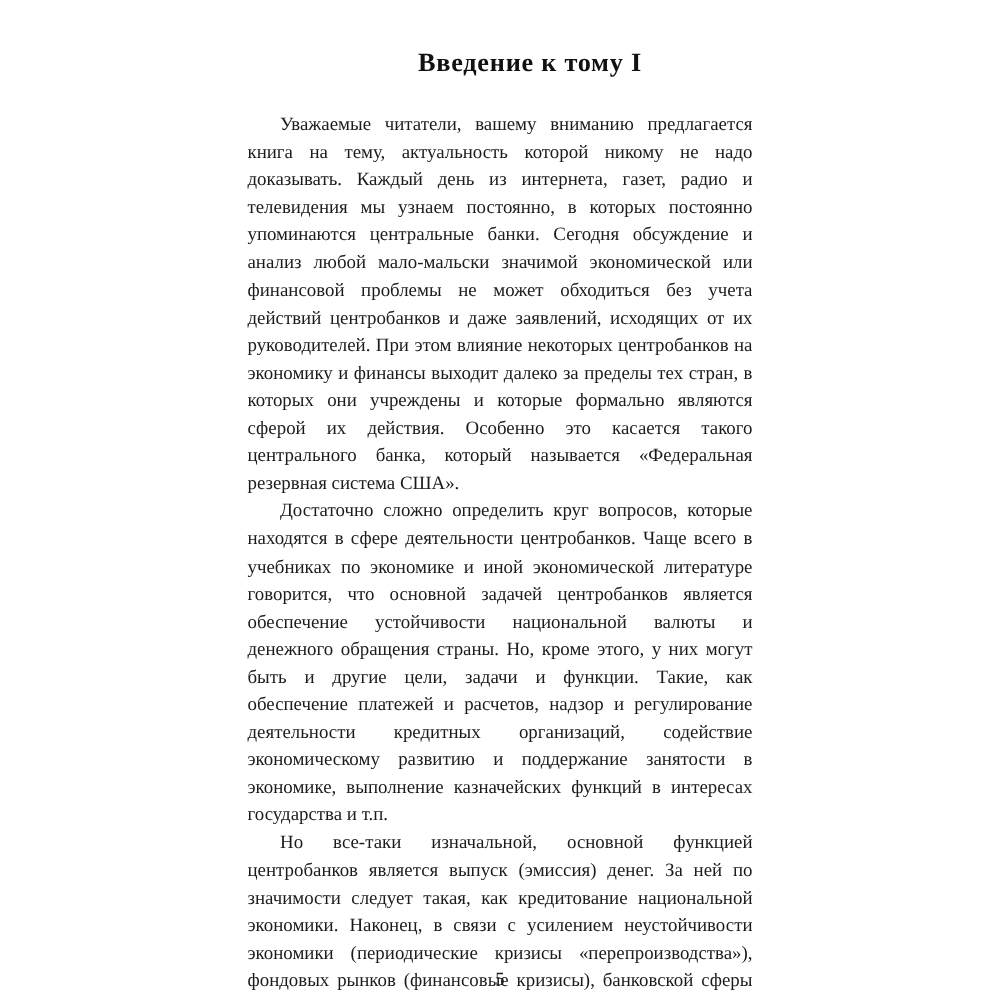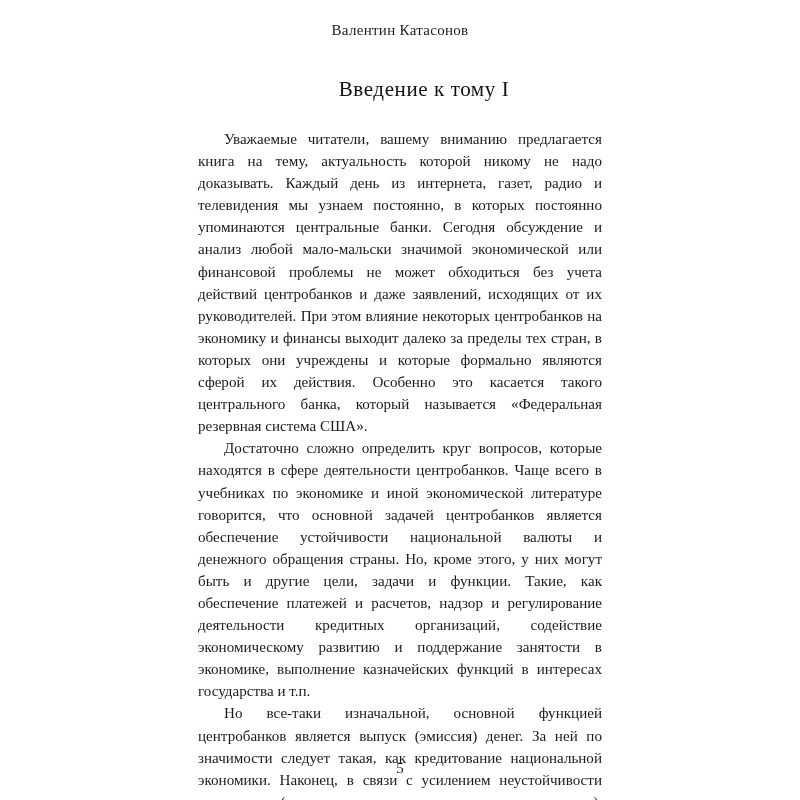--- a/index.html
+++ b/index.html
@@ -25,21 +25,21 @@
     text-align: center;
     font-family: "Liberation Serif", serif;
     font-size: 15px;
     letter-spacing: 0.3px;
     color: #1c1c1c;
     margin-top: 22px;
   }
   .chapter-title {
     text-align: center;
     font-family: "Liberation Serif", serif;
-    font-weight: normal;
+    font-weight: bold;
     font-size: 21px;
     letter-spacing: 0.6px;
     color: #111111;
     margin-top: 38px;
     margin-bottom: 0;
     margin-left: 48px;
   }
   .body-block {
     margin: 26px auto 0 auto;
     width: 404px;
@@ -63,21 +63,20 @@
     text-align: center;
     font-size: 15px;
     color: #1c1c1c;
   }
 </style>
 </head>
 <body>
 
 <div class="page">
 
-  <div class="running-head">Валентин Катасонов</div>
 
   <h1 class="chapter-title">Введение к тому I</h1>
 
   <div class="body-block">
     <p>Уважаемые читатели, вашему вниманию предлагается книга на тему, актуальность которой никому не надо доказывать. Каждый день из интернета, газет, радио и телевидения мы узнаем постоянно, в которых постоянно упоминаются центральные банки. Сегодня обсуждение и анализ любой мало-мальски значимой экономической или финансовой проблемы не может обходиться без учета действий центробанков и даже заявлений, исходящих от их руководителей. При этом влияние некоторых центробанков на экономику и финансы выходит далеко за пределы тех стран, в которых они учреждены и которые формально являются сферой их действия. Особенно это касается такого центрального банка, который называется «Федеральная резервная система США».</p>
     <p>Достаточно сложно определить круг вопросов, которые находятся в сфере деятельности центробанков. Чаще всего в учебниках по экономике и иной экономической литературе говорится, что основной задачей центробанков является обеспечение устойчивости национальной валюты и денежного обращения страны. Но, кроме этого, у них могут быть и другие цели, задачи и функции. Такие, как обеспечение платежей и расчетов, надзор и регулирование деятельности кредитных организаций, содействие экономическому развитию и поддержание занятости в экономике, выполнение казначейских функций в интересах государства и т.п.</p>
     <p>Но все-таки изначальной, основной функцией центробанков является выпуск (эмиссия) денег. За ней по значимости следует такая, как кредитование национальной экономики. Наконец, в связи с усилением неустойчивости экономики (периодические кризисы «перепроизводства»), фондовых рынков (финансовые кризисы), банковской сферы (банковские кризисы) приоритетной стала за-</p>
   </div>
 
   <div class="page-number">5</div>

